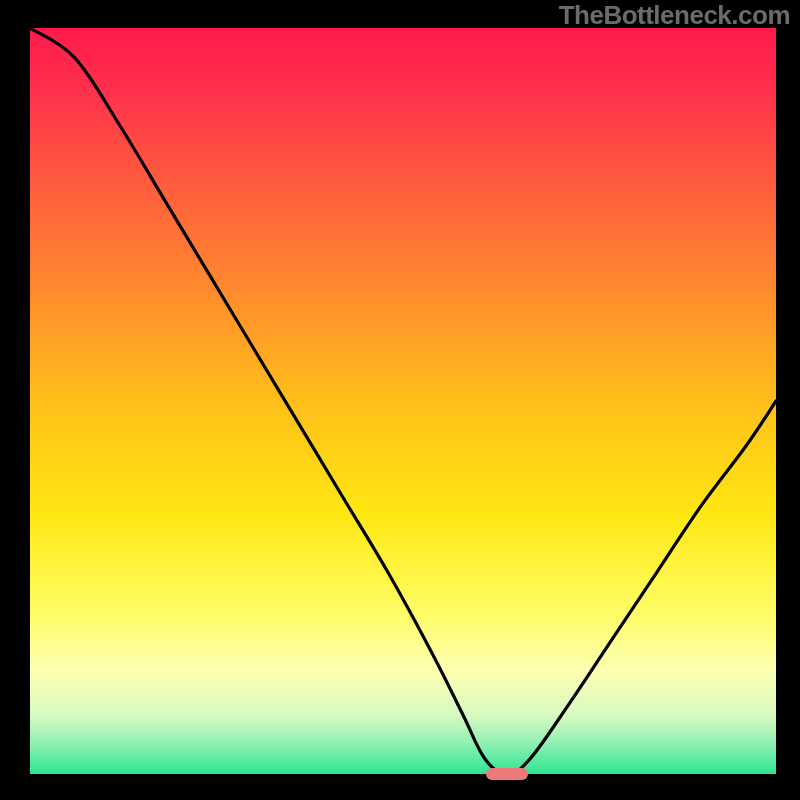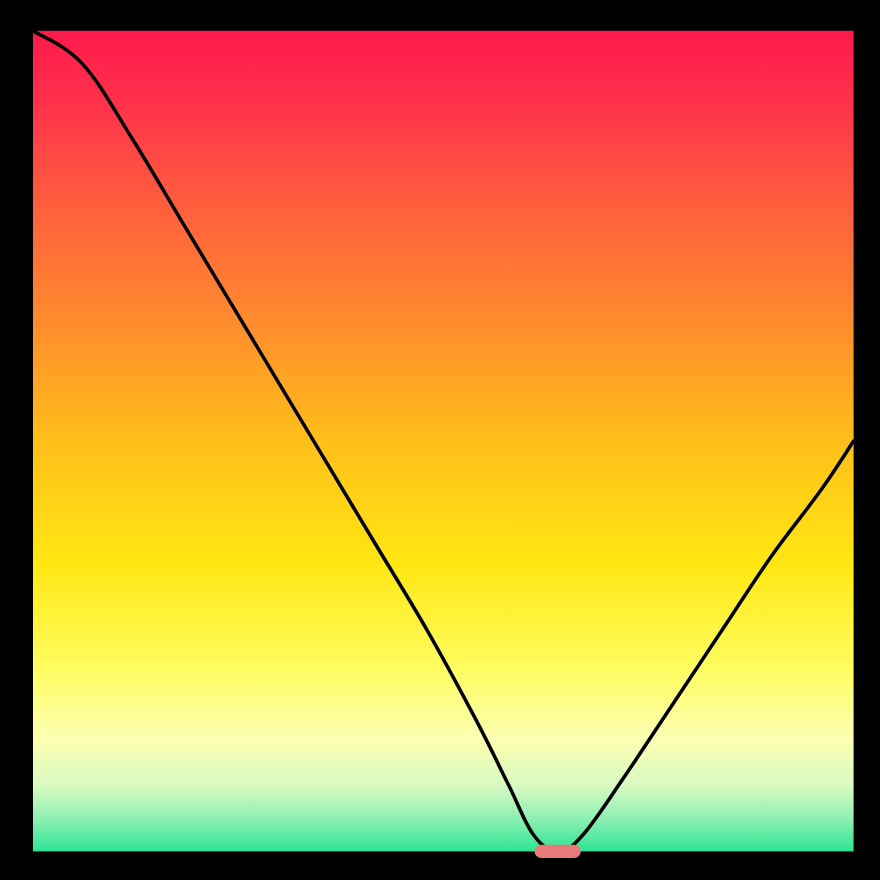--- a/index.html
+++ b/index.html
@@ -38,20 +38,21 @@
     border-radius: 6px;
     background: #ea7a7a;
     z-index: 3;
     transform: translate(-50%, -50%);
   }
 </style>
 </head>
 <body>
 
 <div class="wrap">
+  <div class="watermark">TheBottleneck.com</div>
 
   <svg class="plot" id="plot-svg" width="800" height="800" viewBox="0 0 800 800" preserveAspectRatio="none">
     <defs>
       <linearGradient id="bg-grad" x1="0" y1="0" x2="0" y2="1">
           <stop offset="0%" stop-color="#ff1a4b"></stop>
           <stop offset="8%" stop-color="#ff2f4c"></stop>
           <stop offset="20%" stop-color="#ff5a3f"></stop>
           <stop offset="35%" stop-color="#ff8a2e"></stop>
           <stop offset="50%" stop-color="#ffbf1a"></stop>
           <stop offset="65%" stop-color="#ffe712"></stop>

